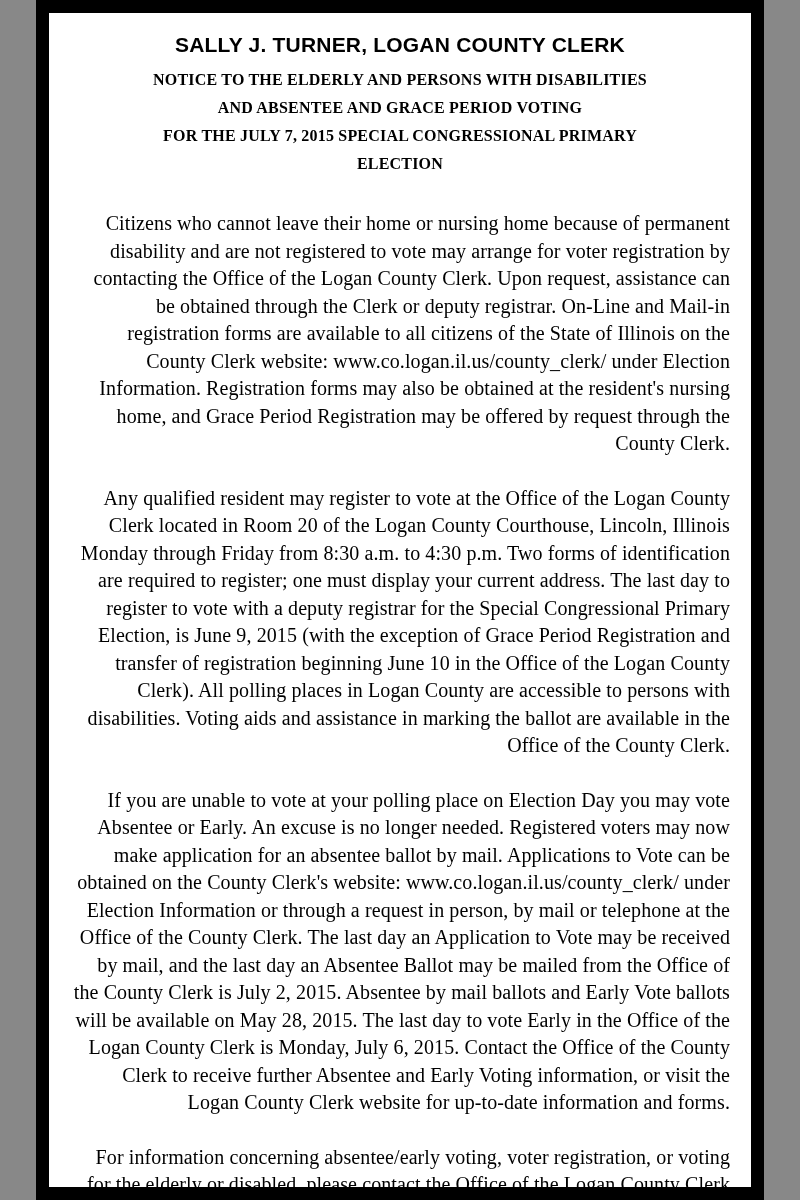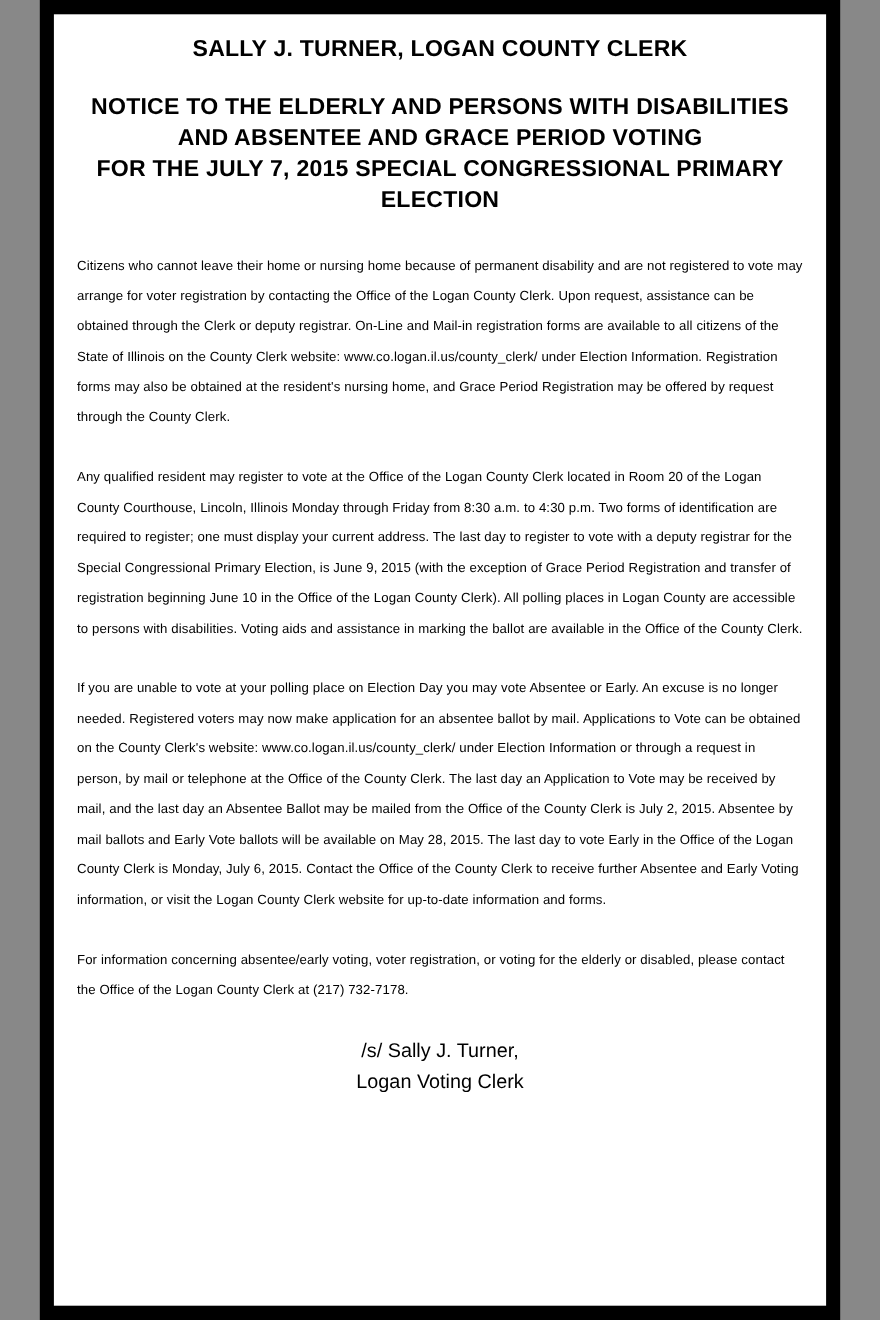--- a/index.html
+++ b/index.html
@@ -21,34 +21,36 @@
     padding: 20px 21px 0 21px;
   }
   .doc-title {
     font-size: 21px;
     font-weight: bold;
     text-align: center;
     margin: 0;
     letter-spacing: 0.2px;
   }
   .doc-heading {
-    font-size: 21px;
+    font-size: 16px;
     font-weight: bold;
     text-align: center;
     line-height: 28px;
-    margin: 27px 0 32px 0;
+    margin: 9px 0 32px 0;
     white-space: pre-line;
     letter-spacing: 0.2px;
+    font-family: Liberation Serif, serif;
   }
   .doc-paragraph {
-    font-size: 12px;
+    font-size: 20px;
     line-height: 27.5px;
-    text-align: left;
+    text-align: right;
     margin: 0 0 27px 0;
     letter-spacing: 0.1px;
+    font-family: Liberation Serif, serif;
   }
   .signature {
     text-align: center;
     font-size: 18px;
     line-height: 27.5px;
     margin-top: 28px;
   }
   .signature div {
     margin: 0;
   }

